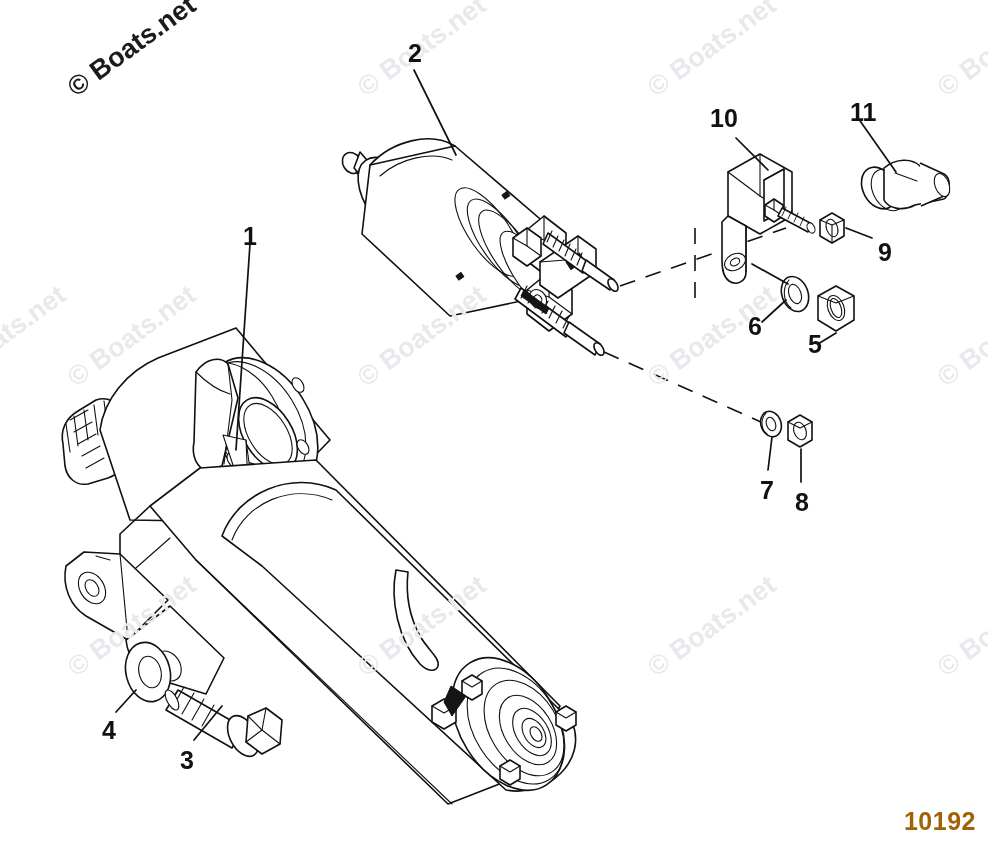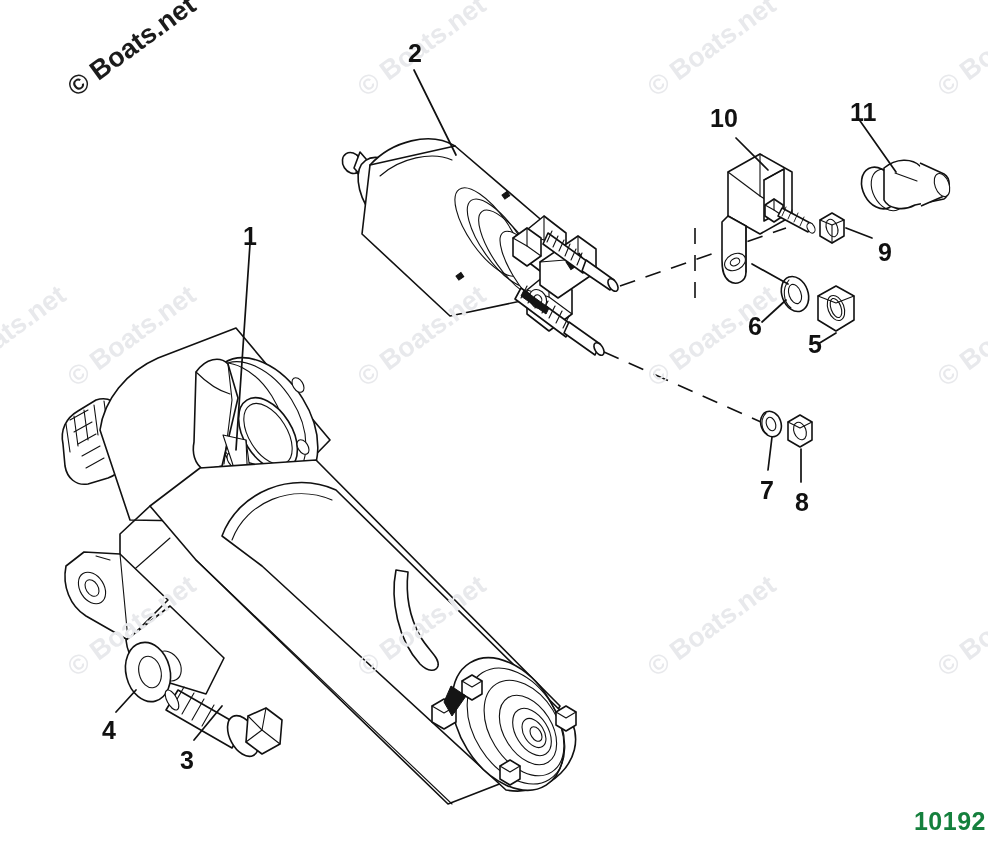--- a/index.html
+++ b/index.html
@@ -53,26 +53,26 @@
   .callout {
     position: absolute;
     font-family: "Liberation Sans", sans-serif;
     font-weight: bold;
     font-size: 25px;
     color: #111111;
     line-height: 1;
   }
   #figure-number {
     position: absolute;
-    right: 2px;
+    right: 12px;
     bottom: 26px;
     font-family: "Liberation Sans", sans-serif;
     font-weight: bold;
     font-size: 25px;
-    color: #15803d;
+    color: #a16207;
     letter-spacing: 0.5px;
     z-index: 5;
     margin-top: 13px;
   }
   svg { display: block; }
 </style>
 </head>
 <body>
 
 <div id="page">

